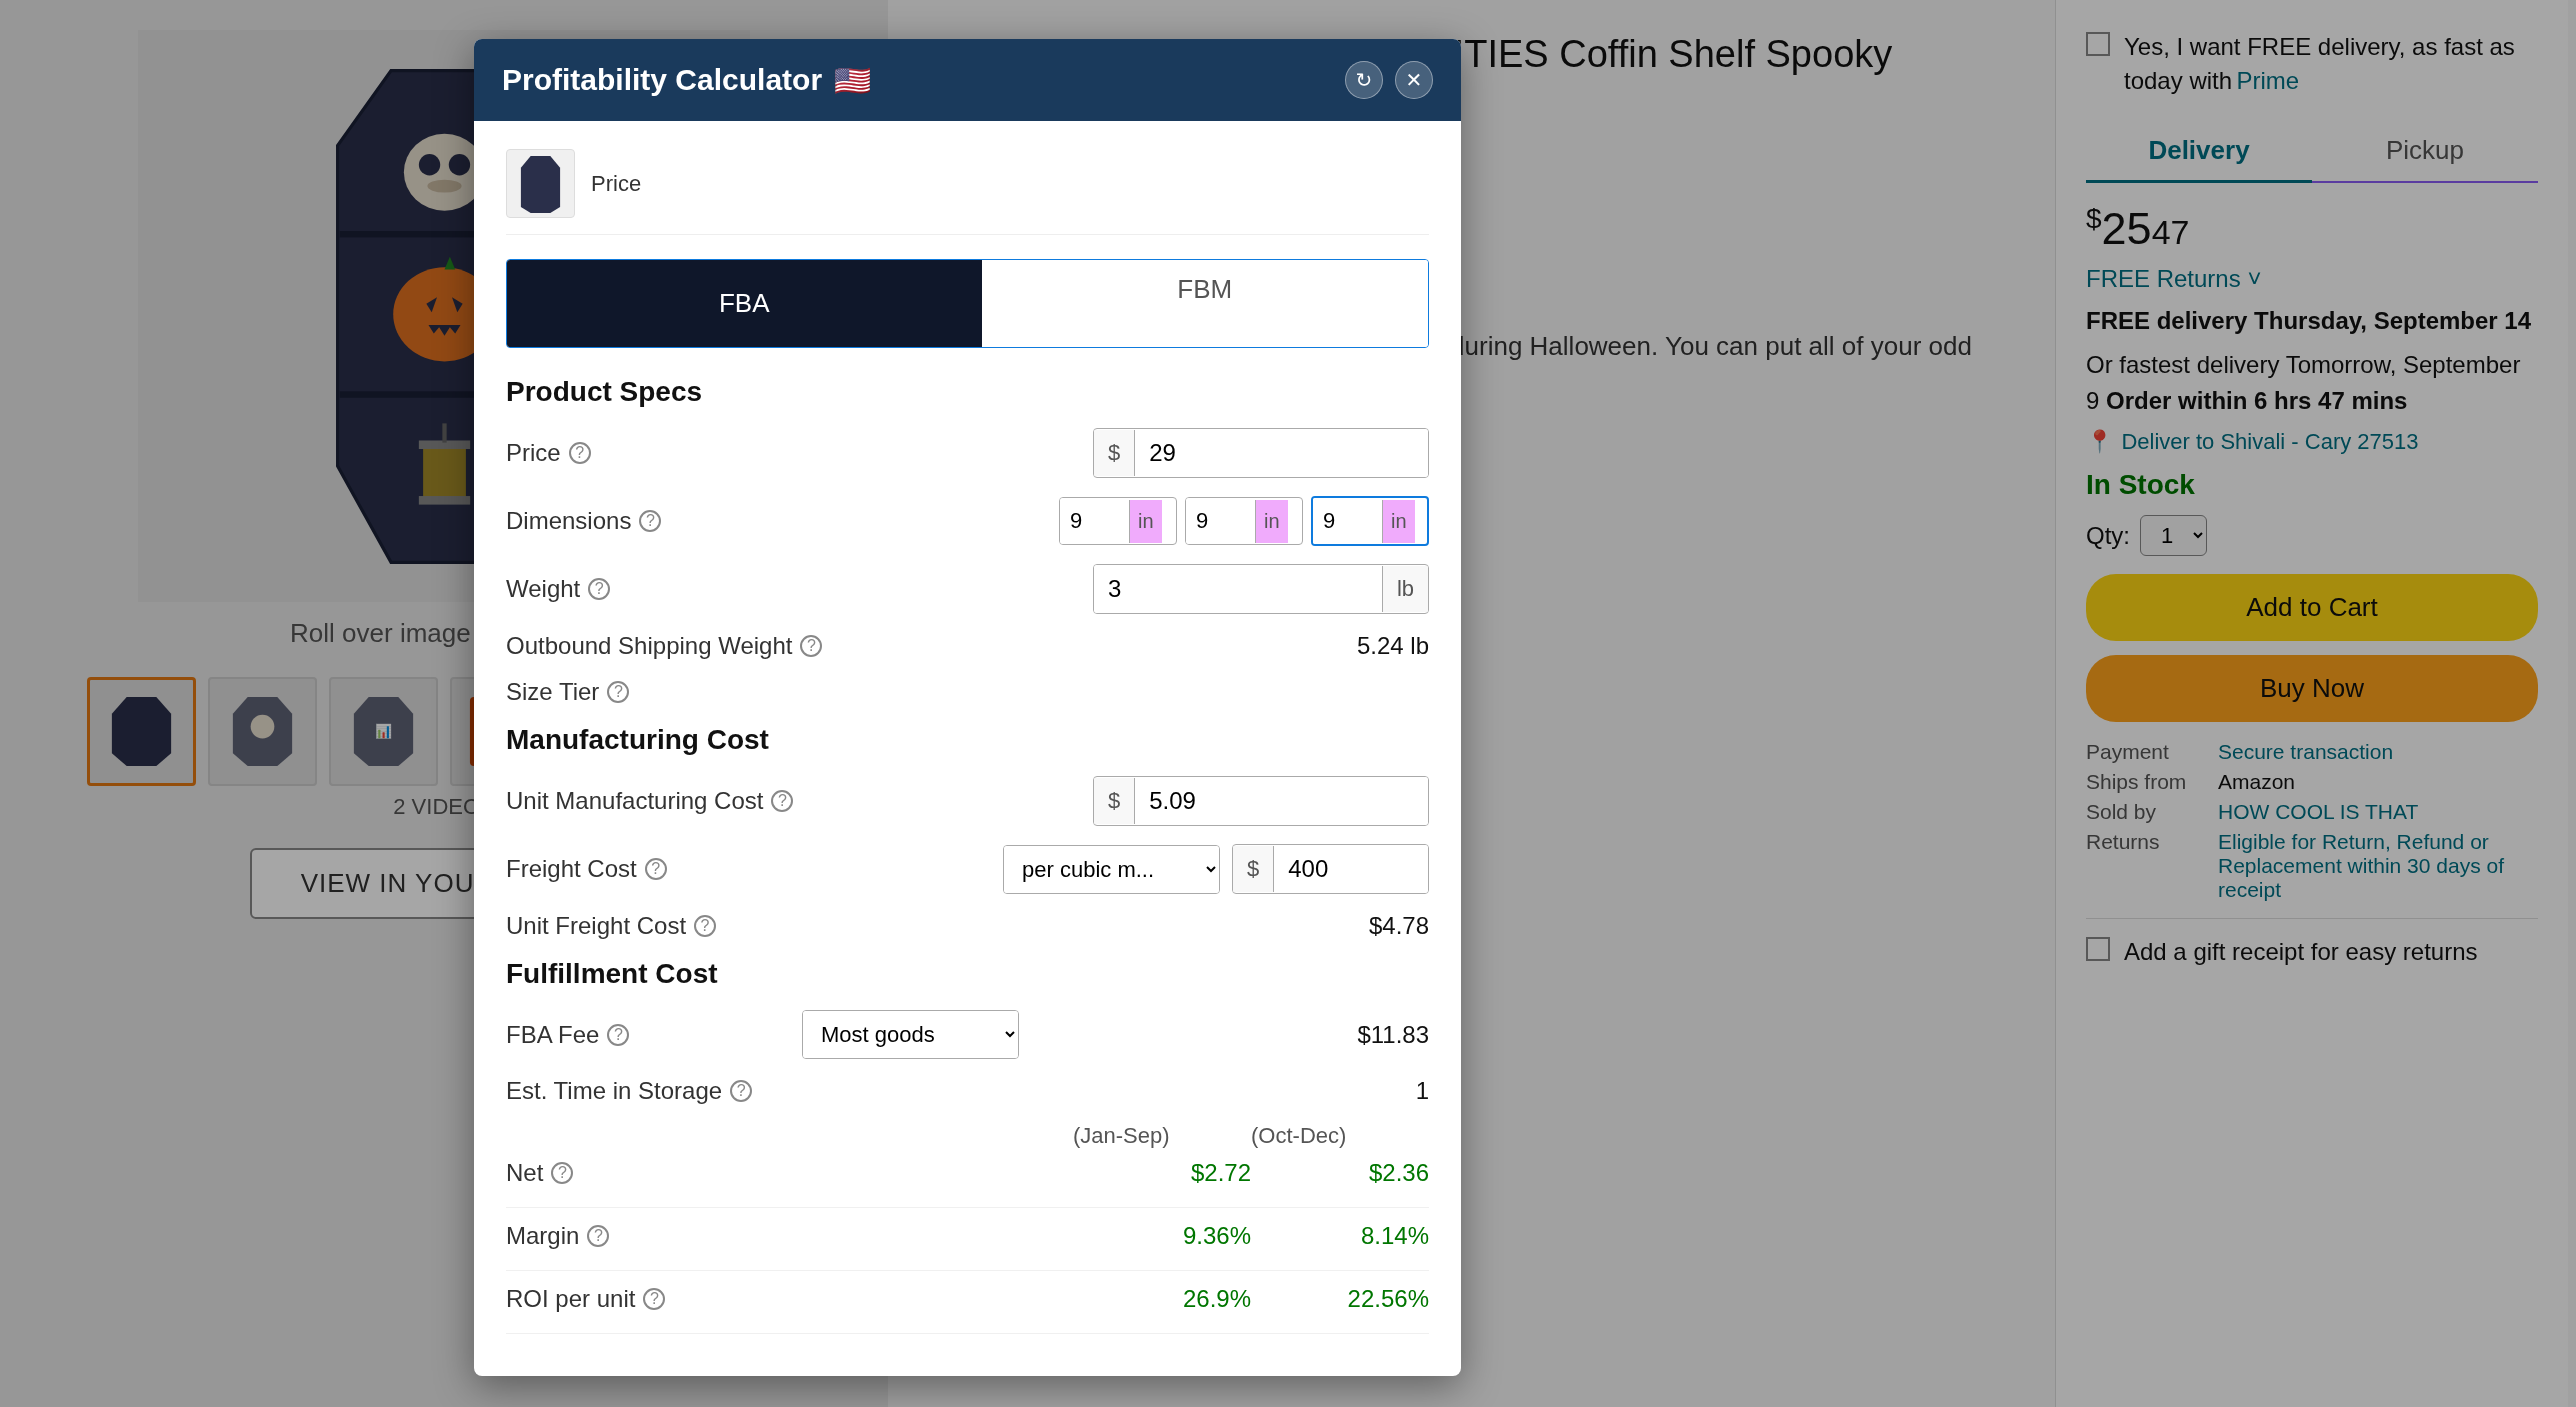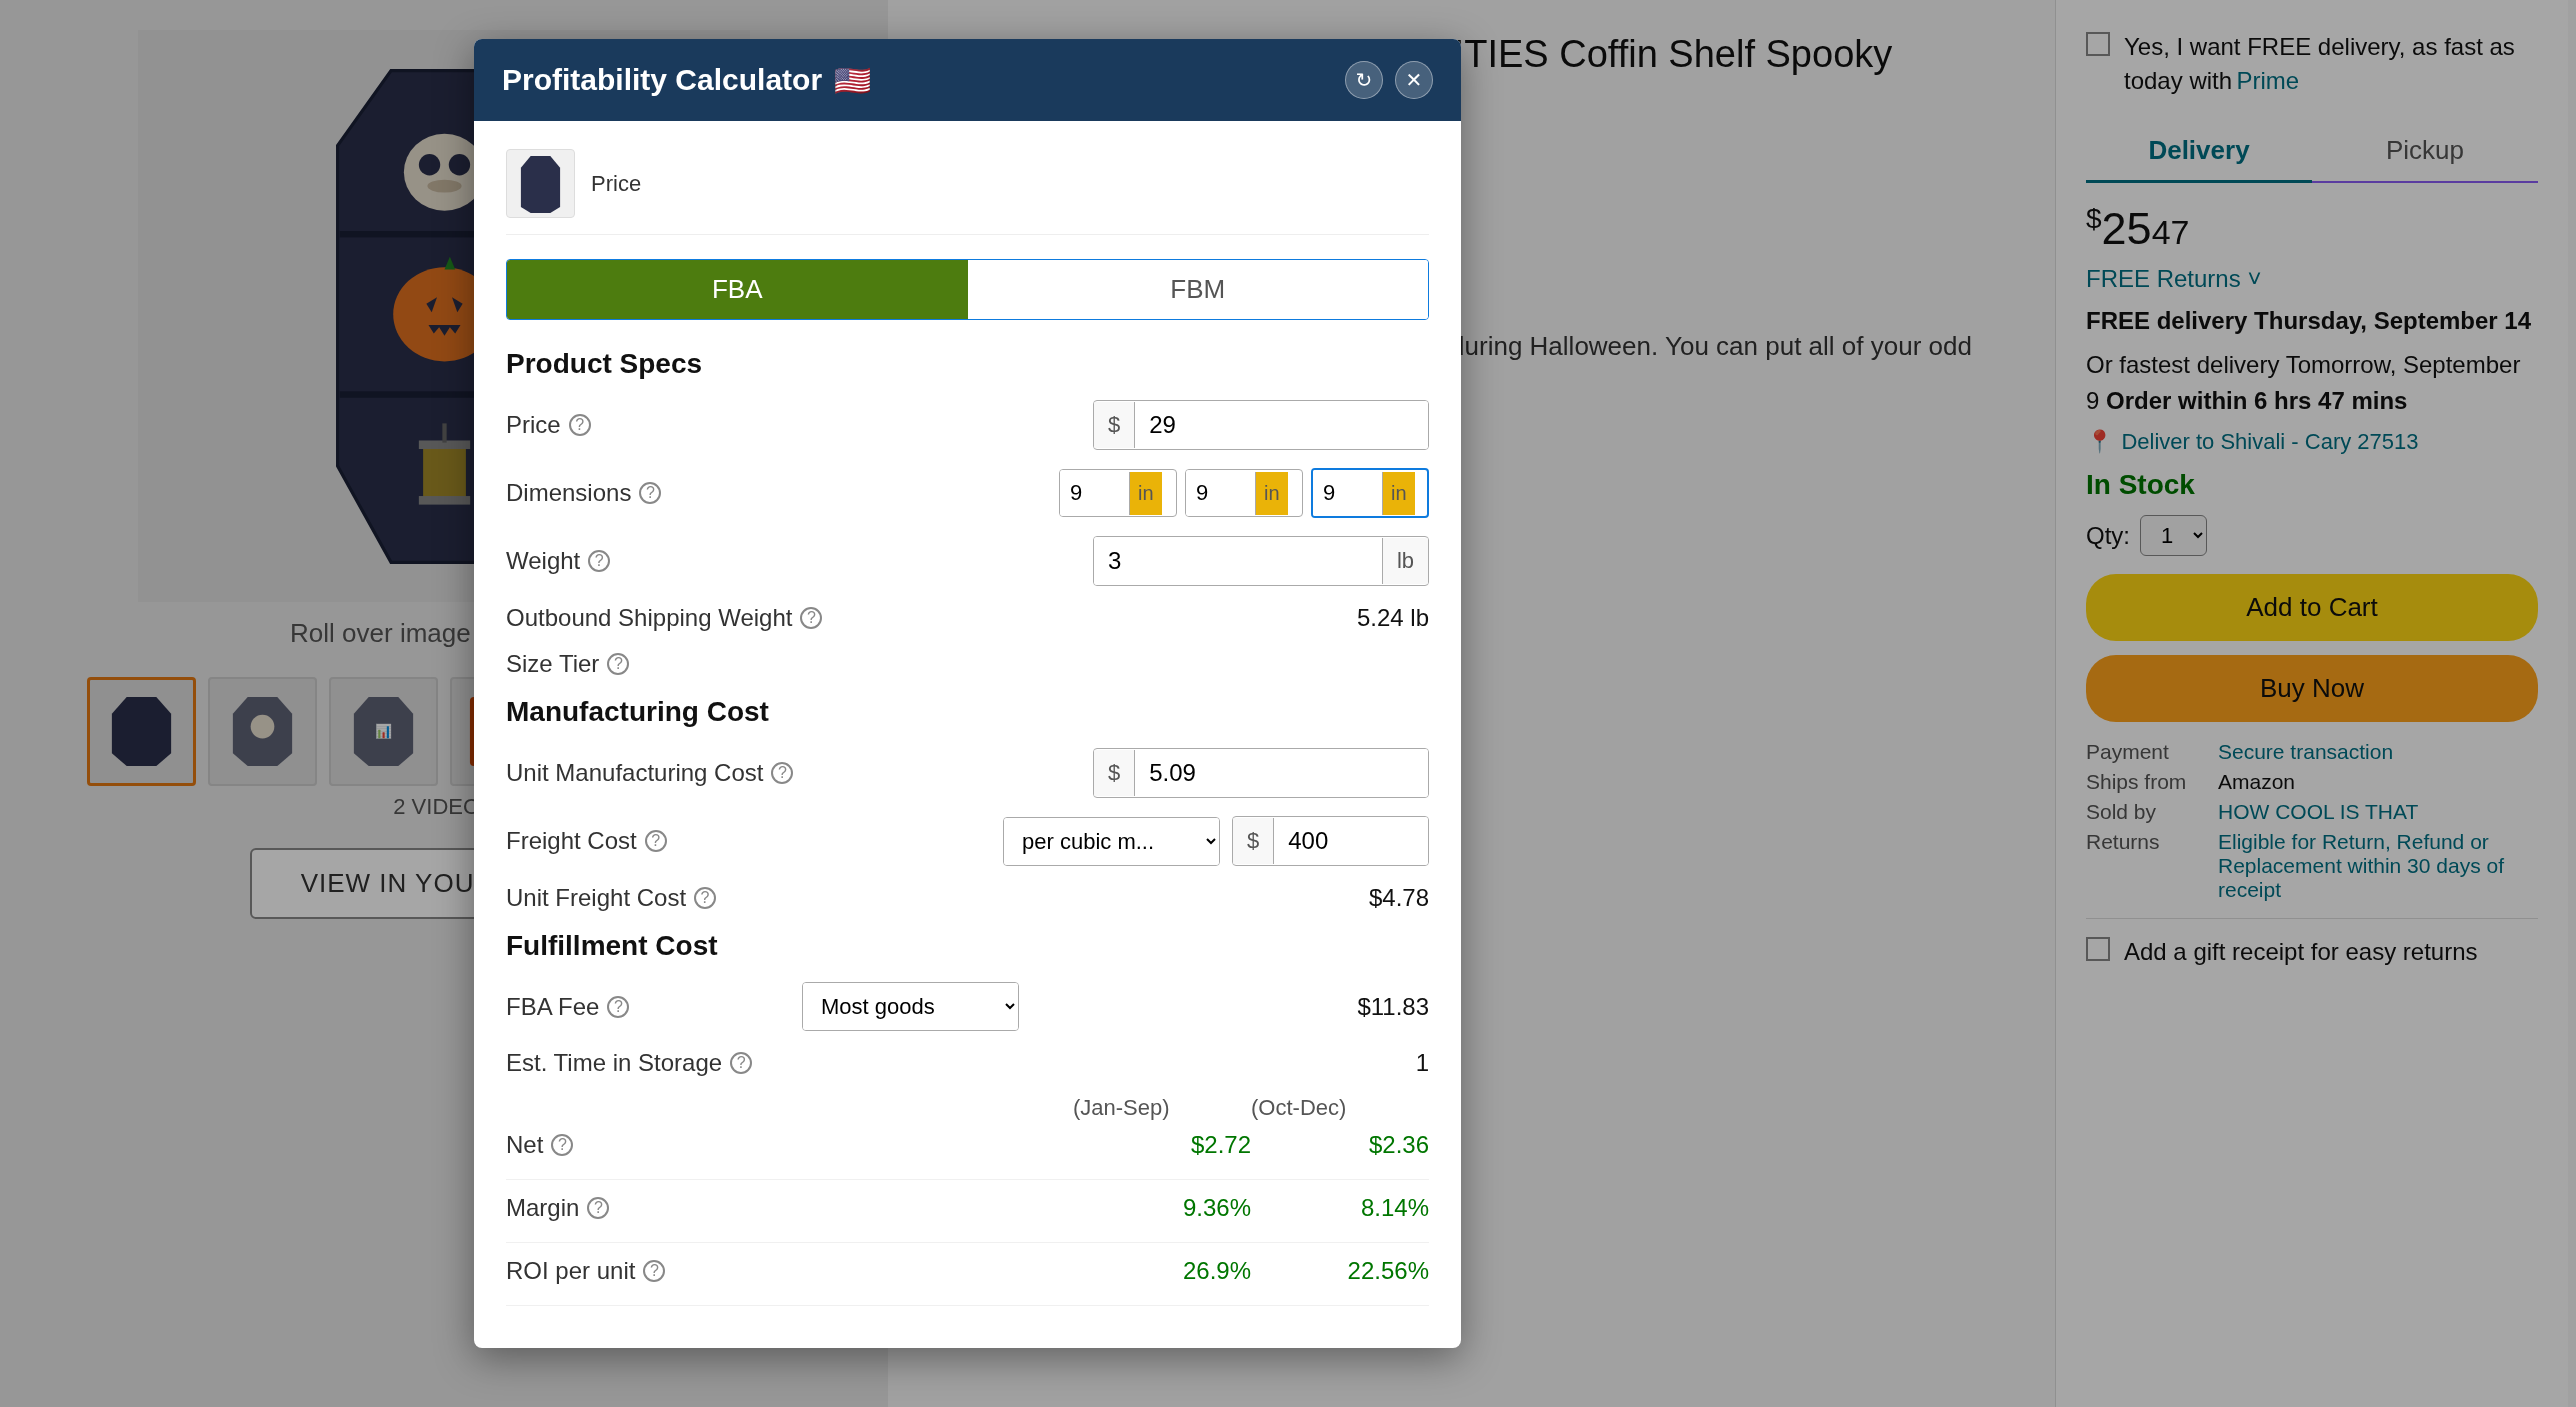--- a/index.html
+++ b/index.html
@@ -447,24 +447,24 @@
       display: flex;
       margin-bottom: 28px;
       border-radius: 4px;
       overflow: hidden;
       border: 1px solid #0e7bde;
     }
 
     .fba-tab {
       flex: 1;
       text-align: center;
-      padding: 14px;
+      padding: 28px;
       font-size: 26px;
       cursor: pointer;
-      background: #4d7c0f;
+      background: #0f172a;
       color: white;
     }
 
     .fbm-tab {
       flex: 1;
       text-align: center;
       padding: 14px;
       font-size: 26px;
       cursor: pointer;
       background: white;
@@ -571,21 +571,21 @@
     .dim-field {
       border: none;
       padding: 10px 10px;
       font-size: 22px;
       width: 69px;
       outline: none;
     }
 
     .dim-suffix {
       padding: 10px 8px;
-      background: #eab308;
+      background: #f0abfc;
       color: #555;
       font-size: 20px;
       border-left: 1px solid #aaa;
     }
 
     .select-wrap {
       display: flex;
       align-items: center;
       border: 1px solid #aaa;
       border-radius: 4px;

